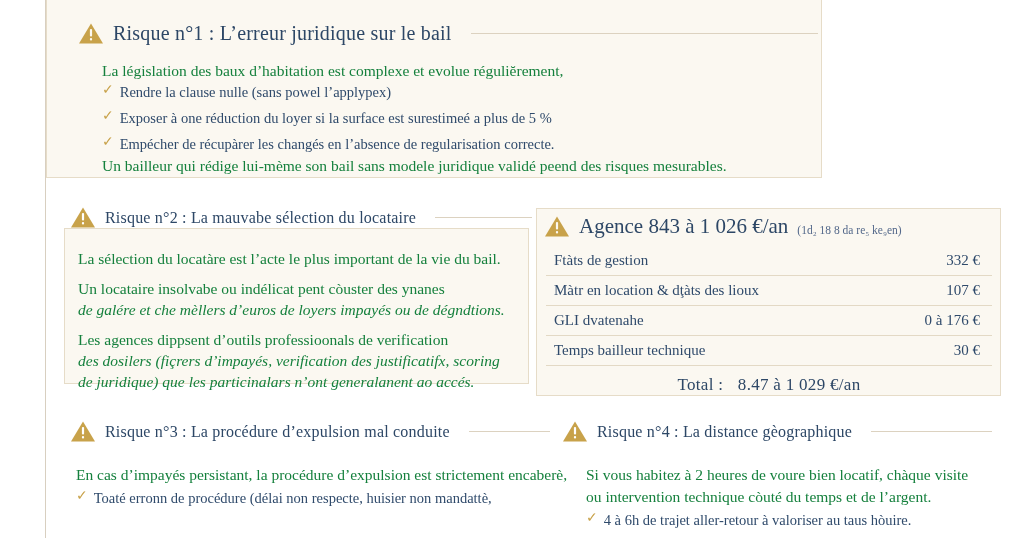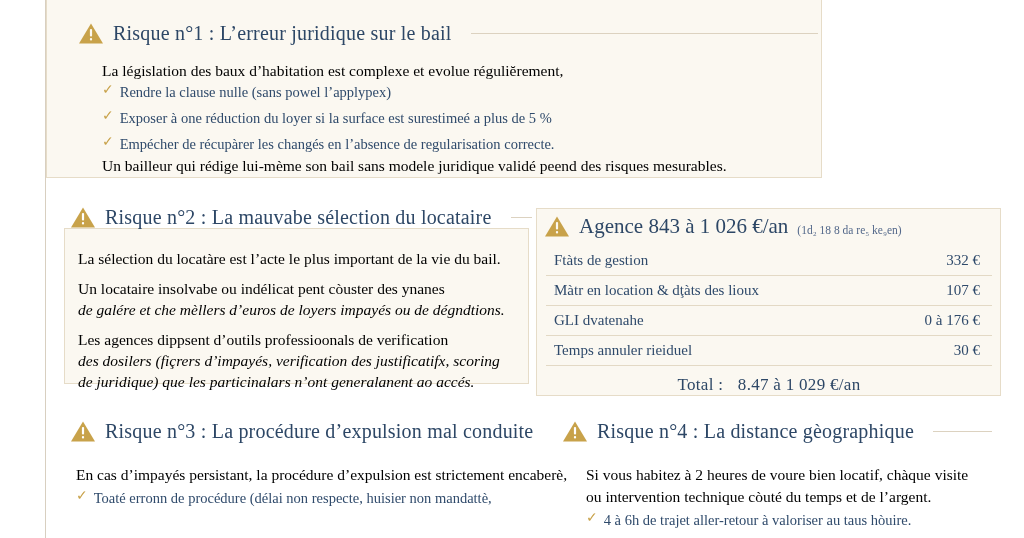--- a/index.html
+++ b/index.html
@@ -56,21 +56,21 @@
     color: #2d4766;
     letter-spacing: .2px;
     white-space: nowrap;
   }
   .risk-head .rule {
     flex: 1 1 auto;
     height: 1px;
     background: #dcd2c0;
     margin-left: 10px;
   }
-  .risk-head.small .title { font-size: 20px; }
+  .risk-head.small .title { font-size: 16px; }
 
   
   .warn {
     width: 26px;
     height: 23px;
     position: relative;
     flex: 0 0 auto;
   }
   .warn svg { display: block; }
 
@@ -80,21 +80,21 @@
     font-size: 14px;
     margin-right: 6px;
     flex: 0 0 auto;
     line-height: 1.1;
   }
 
   
   .p {
     font-size: 15.5px;
     line-height: 1.45;
-    color: #000000;
+    color: #15803d;
   }
   .p.em { font-style: italic; }
   .li {
     display: flex;
     align-items: flex-start;
     font-size: 14.5px;
     line-height: 1.45;
     color: #2f4a6b;
   }
   .li .txt { display: block; }
@@ -234,21 +234,21 @@
         </tr>
         <tr>
           <td>Màtr en location &amp; dţàts des lioux</td>
           <td class="val">107 €</td>
         </tr>
         <tr>
           <td>GLI dvatenahe</td>
           <td class="val">0 à 176 €</td>
         </tr>
         <tr>
-          <td>Temps annuler rieiduel</td>
+          <td>Temps bailleur technique</td>
           <td class="val">30 €</td>
         </tr>
       </tbody>
     </table>
     <div class="total">
       <span class="lbl">Total :</span>
       <span>8.47 à 1 029 €/an</span>
     </div>
   </div>
 

